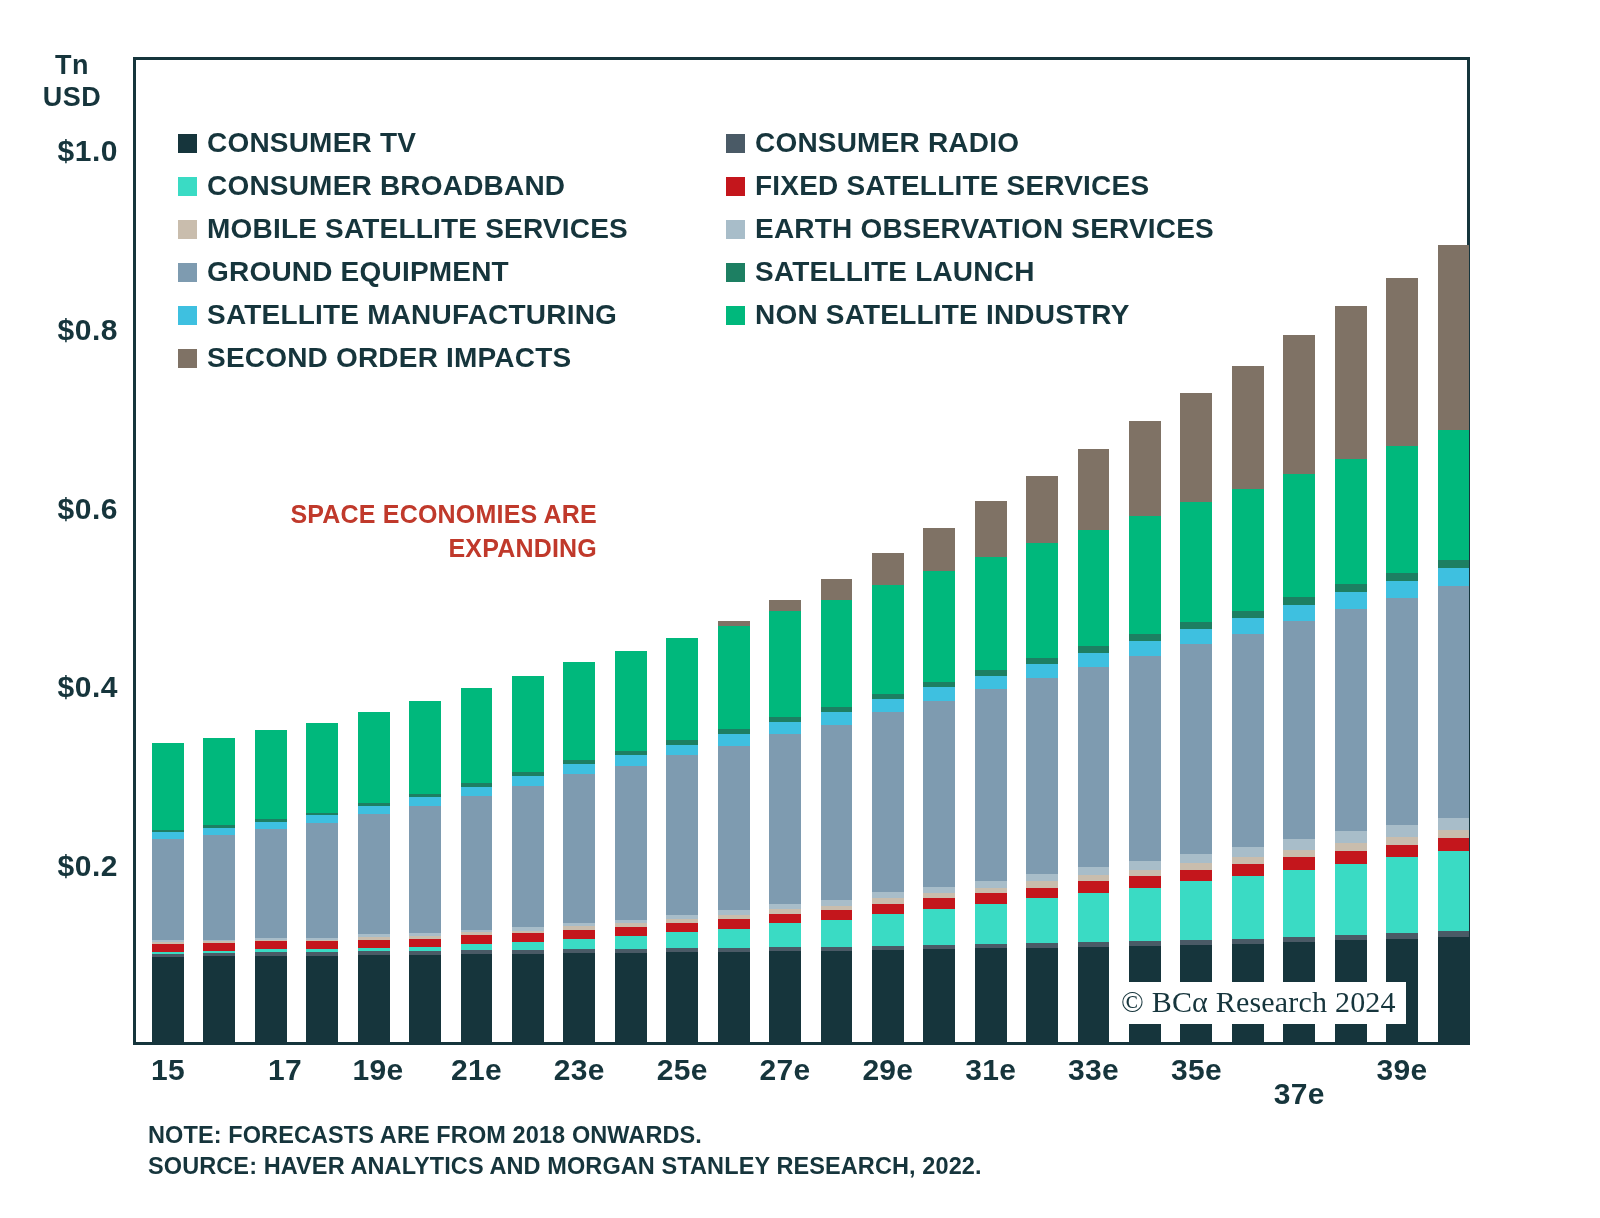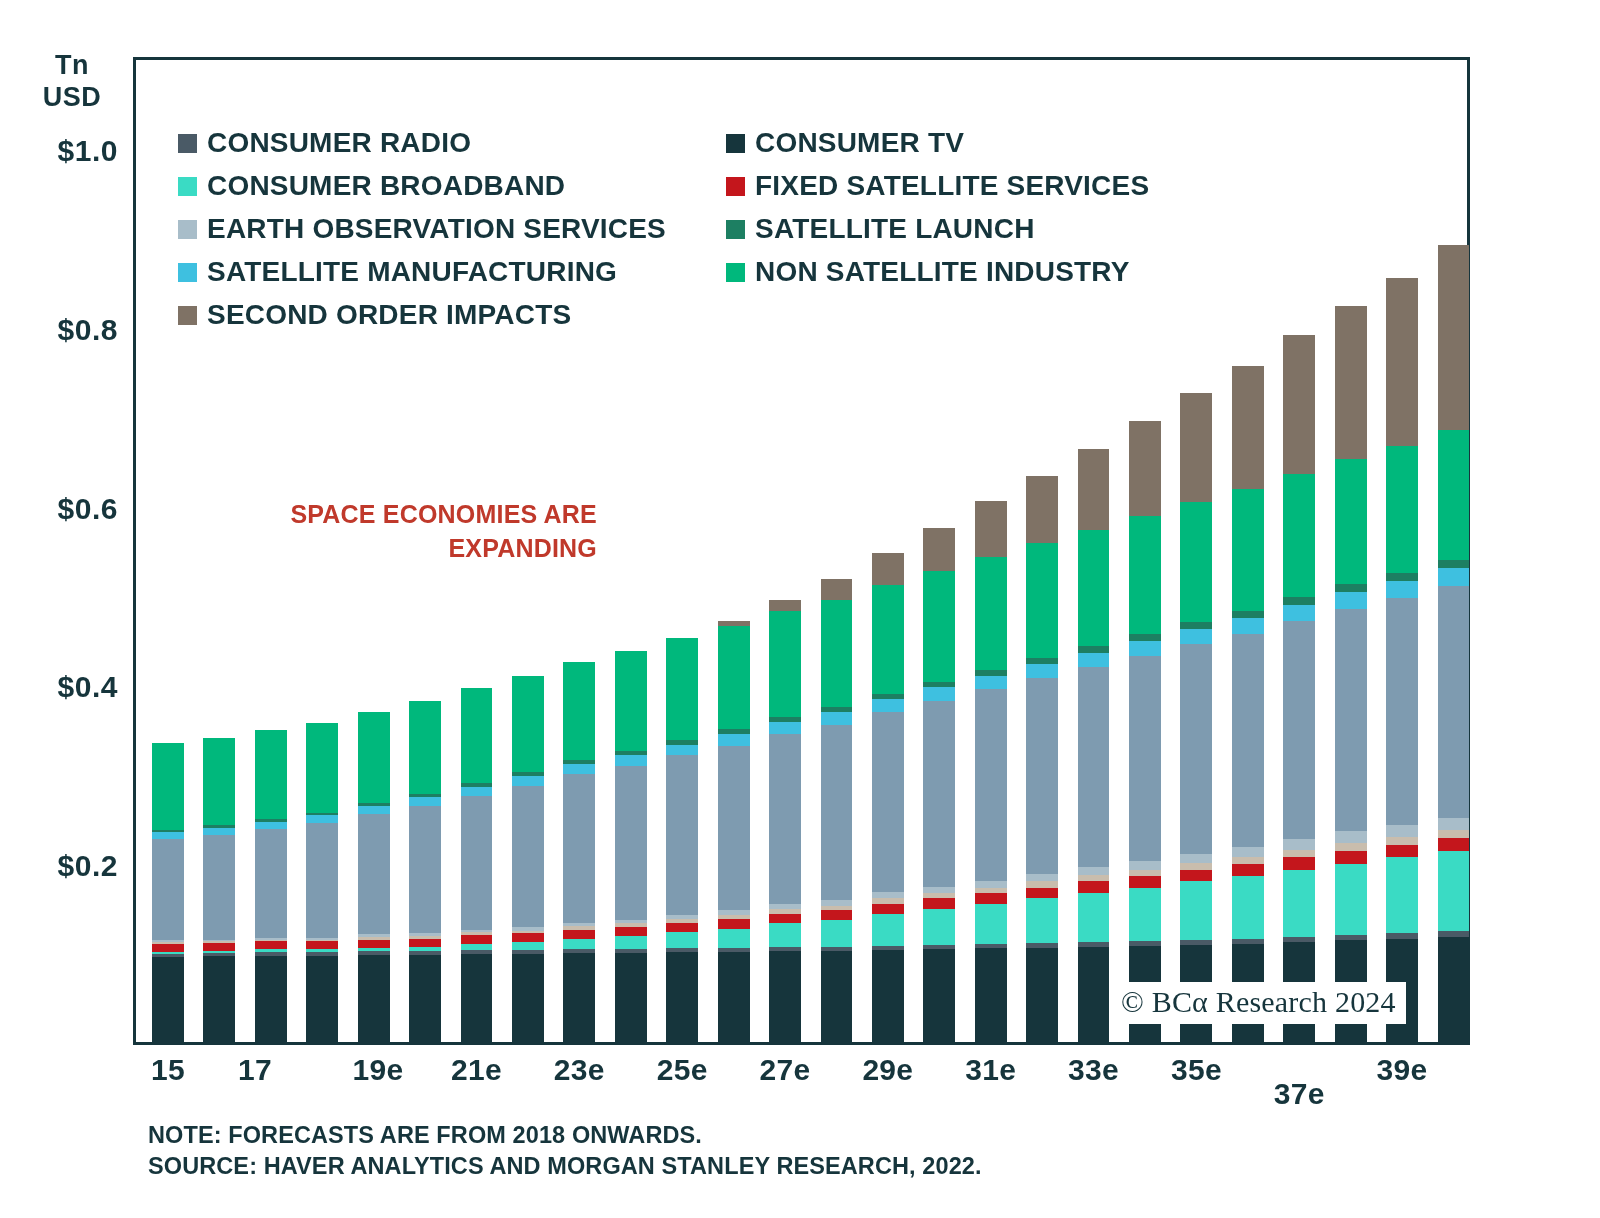--- a/index.html
+++ b/index.html
@@ -535,38 +535,46 @@
       <div class="seg" style="height: 231.576px; background: rgb(126, 155, 176);"></div>
       <div class="seg" style="height: 17.8824px; background: rgb(62, 192, 224);"></div>
       <div class="seg" style="height: 8.94118px; background: rgb(29, 127, 98);"></div>
       <div class="seg" style="height: 129.647px; background: rgb(0, 184, 124);"></div>
       <div class="seg" style="height: 185.082px; background: rgb(127, 114, 101);"></div>
     </div>
   </div>
 
 <div id="legend">
     <div class="legend-item">
+      <span class="legend-swatch" style="background: rgb(22, 53, 60);"></span>
+      <span class="legend-label">CONSUMER TV</span>
+    </div>
+    <div class="legend-item">
       <span class="legend-swatch" style="background: rgb(74, 90, 102);"></span>
       <span class="legend-label">CONSUMER RADIO</span>
     </div>
     <div class="legend-item">
-      <span class="legend-swatch" style="background: rgb(22, 53, 60);"></span>
-      <span class="legend-label">CONSUMER TV</span>
-    </div>
-    <div class="legend-item">
       <span class="legend-swatch" style="background: rgb(58, 219, 196);"></span>
       <span class="legend-label">CONSUMER BROADBAND</span>
     </div>
     <div class="legend-item">
       <span class="legend-swatch" style="background: rgb(196, 22, 28);"></span>
       <span class="legend-label">FIXED SATELLITE SERVICES</span>
     </div>
     <div class="legend-item">
+      <span class="legend-swatch" style="background: rgb(201, 189, 173);"></span>
+      <span class="legend-label">MOBILE SATELLITE SERVICES</span>
+    </div>
+    <div class="legend-item">
       <span class="legend-swatch" style="background: rgb(168, 189, 201);"></span>
       <span class="legend-label">EARTH OBSERVATION SERVICES</span>
+    </div>
+    <div class="legend-item">
+      <span class="legend-swatch" style="background: rgb(126, 155, 176);"></span>
+      <span class="legend-label">GROUND EQUIPMENT</span>
     </div>
     <div class="legend-item">
       <span class="legend-swatch" style="background: rgb(29, 127, 98);"></span>
       <span class="legend-label">SATELLITE LAUNCH</span>
     </div>
     <div class="legend-item">
       <span class="legend-swatch" style="background: rgb(62, 192, 224);"></span>
       <span class="legend-label">SATELLITE MANUFACTURING</span>
     </div>
     <div class="legend-item">
@@ -579,21 +587,21 @@
     </div>
   </div>
 
 <div id="annotation">
   <span class="an-line">SPACE ECONOMIES ARE</span>
   <span class="an-line">EXPANDING</span>
 </div>
 
 <div id="x-labels">
     <div class="x-label" style="left: 34.9412px;">15</div>
-    <div class="x-label" style="left: 122px;">17</div>
+    <div class="x-label" style="left: 152px;">17</div>
     <div class="x-label" style="left: 245px;">19e</div>
     <div class="x-label" style="left: 343.48px;">21e</div>
     <div class="x-label" style="left: 446.326px;">23e</div>
     <div class="x-label" style="left: 549.172px;">25e</div>
     <div class="x-label" style="left: 652.018px;">27e</div>
     <div class="x-label" style="left: 754.864px;">29e</div>
     <div class="x-label" style="left: 857.71px;">31e</div>
     <div class="x-label" style="left: 960.557px;">33e</div>
     <div class="x-label" style="left: 1063.4px;">35e</div>
     <div class="x-label" style="left: 1166.25px; margin-top: 24px;">37e</div>

